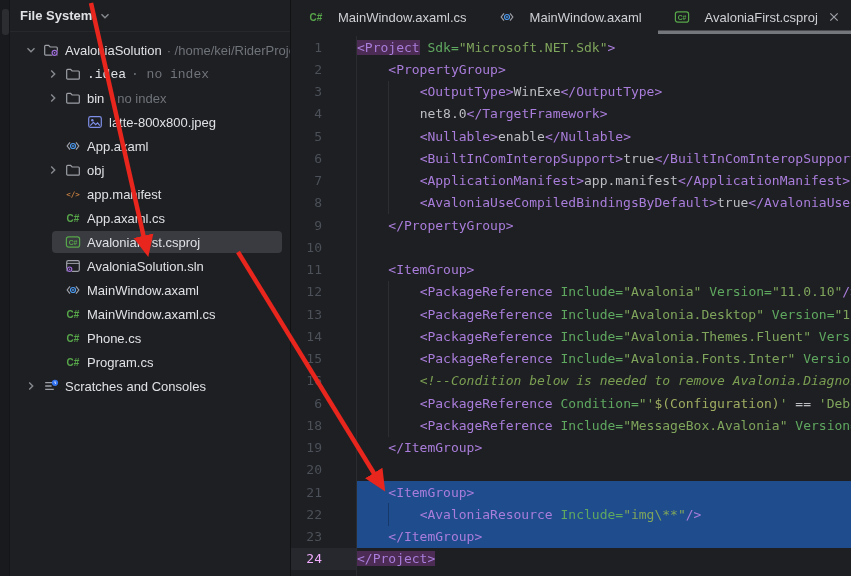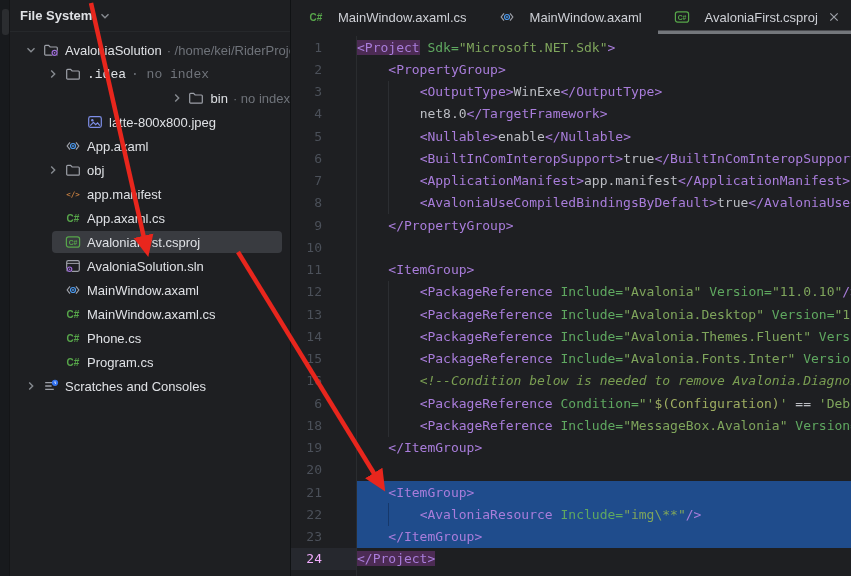--- a/index.html
+++ b/index.html
@@ -95,21 +95,21 @@
             </svg>
           </span>
           <span class="ticon icn">
             <svg width="16" height="16" viewBox="0 0 16 16">
               <path d="M1.7 4.2c0-.5.4-.9.9-.9h3l1.5 1.7h6.3c.5 0 .9.4.9.9v6.4c0 .5-.4.9-.9.9H2.6c-.5 0-.9-.4-.9-.9V4.2z" fill="none" stroke="#9DA0A8" stroke-width="1.2"></path>
             </svg>
           </span>
           <span>.idea</span>
           <span class="suffix">· no index</span>
         </div>
-        <div class="tree-row" style="padding-left: 32px; justify-content: flex-end;">
+        <div class="tree-row" style="padding-left: 32px;">
           <span class="chev icn">
             <svg width="16" height="16" viewBox="0 0 16 16">
               <path d="M6.2 4.5L9.7 8l-3.5 3.5" fill="none" stroke="#878B91" stroke-width="1.4"></path>
             </svg>
           </span>
           <span class="ticon icn">
             <svg width="16" height="16" viewBox="0 0 16 16">
               <path d="M1.7 4.2c0-.5.4-.9.9-.9h3l1.5 1.7h6.3c.5 0 .9.4.9.9v6.4c0 .5-.4.9-.9.9H2.6c-.5 0-.9-.4-.9-.9V4.2z" fill="none" stroke="#9DA0A8" stroke-width="1.2"></path>
             </svg>
           </span>

